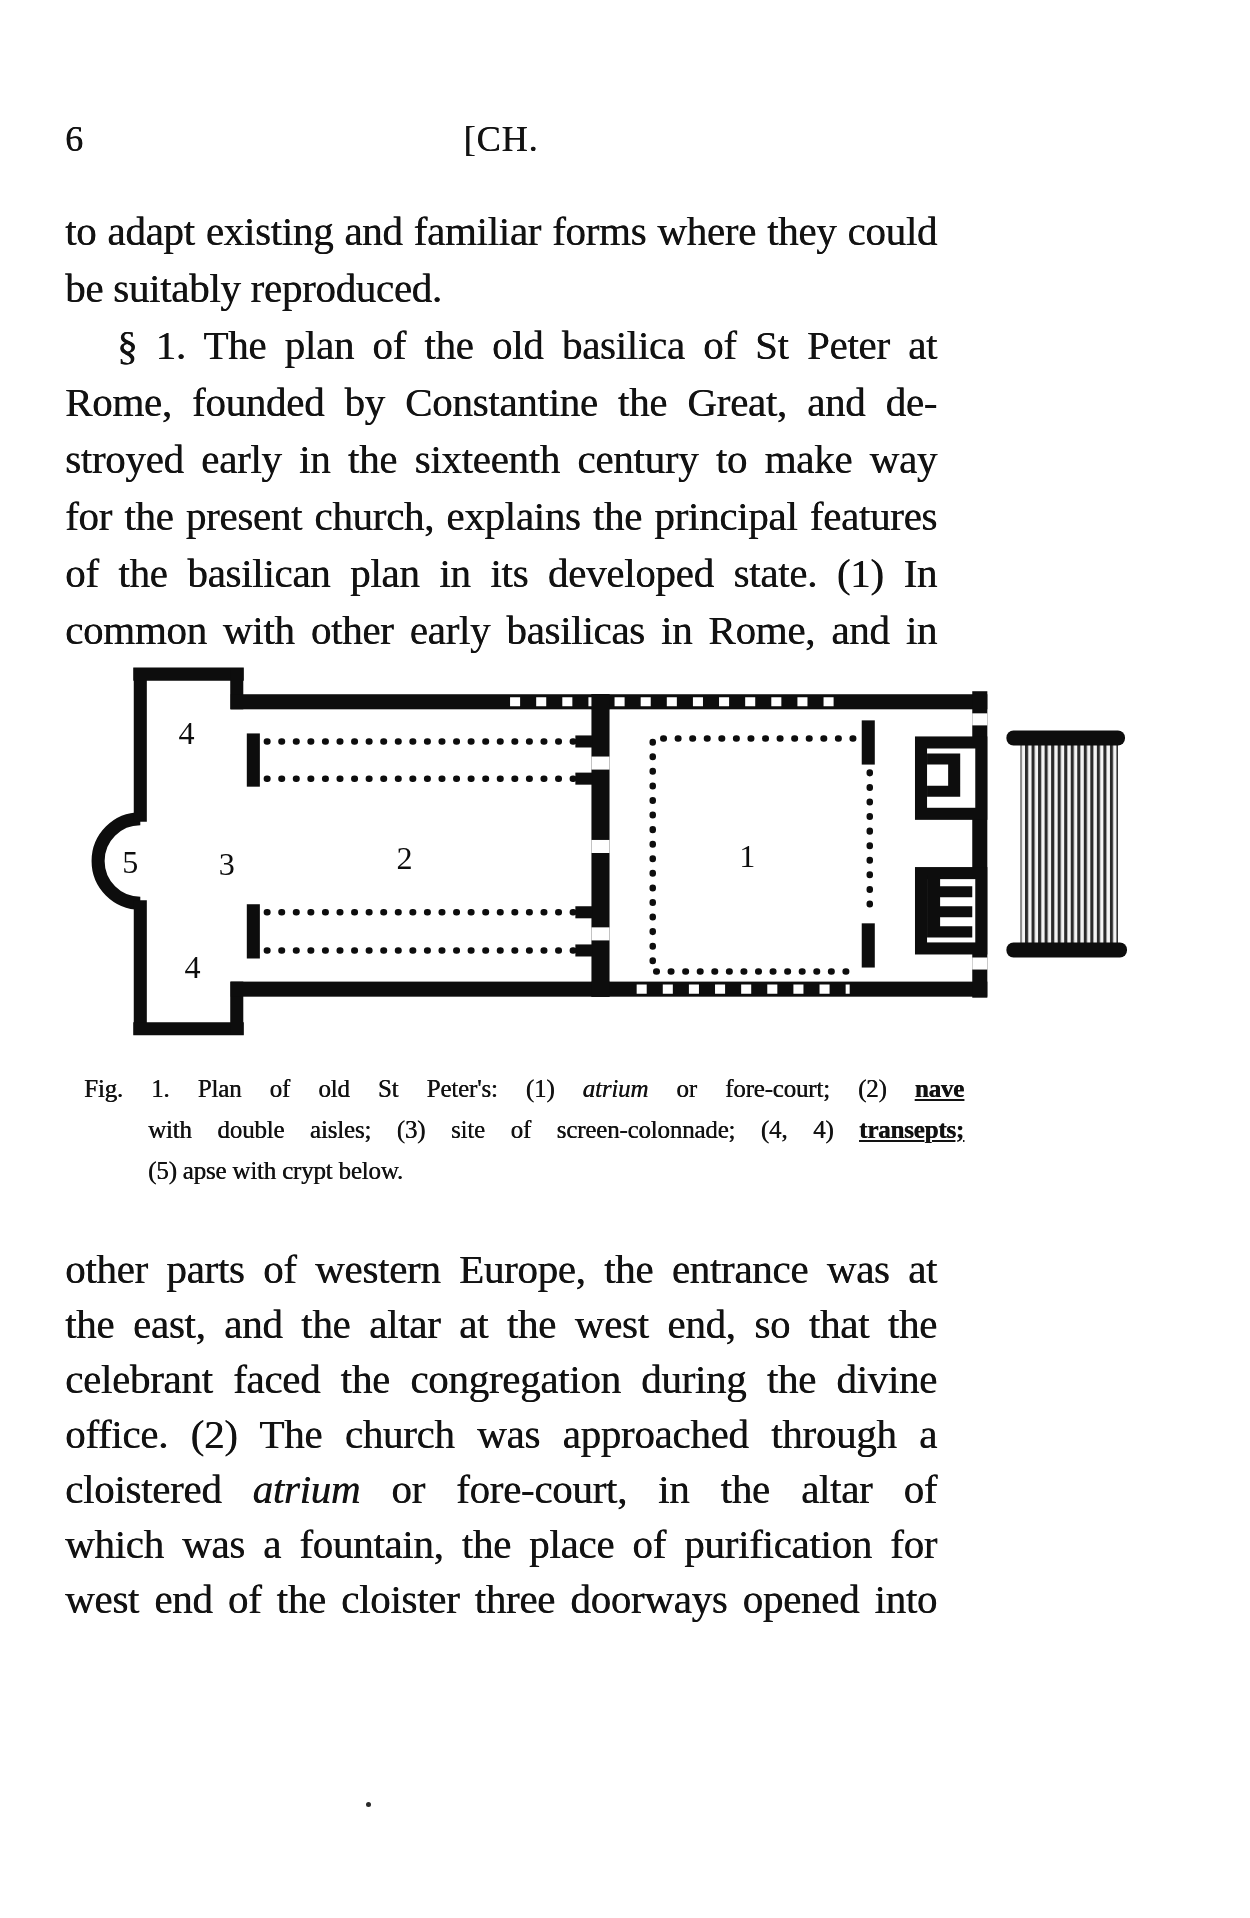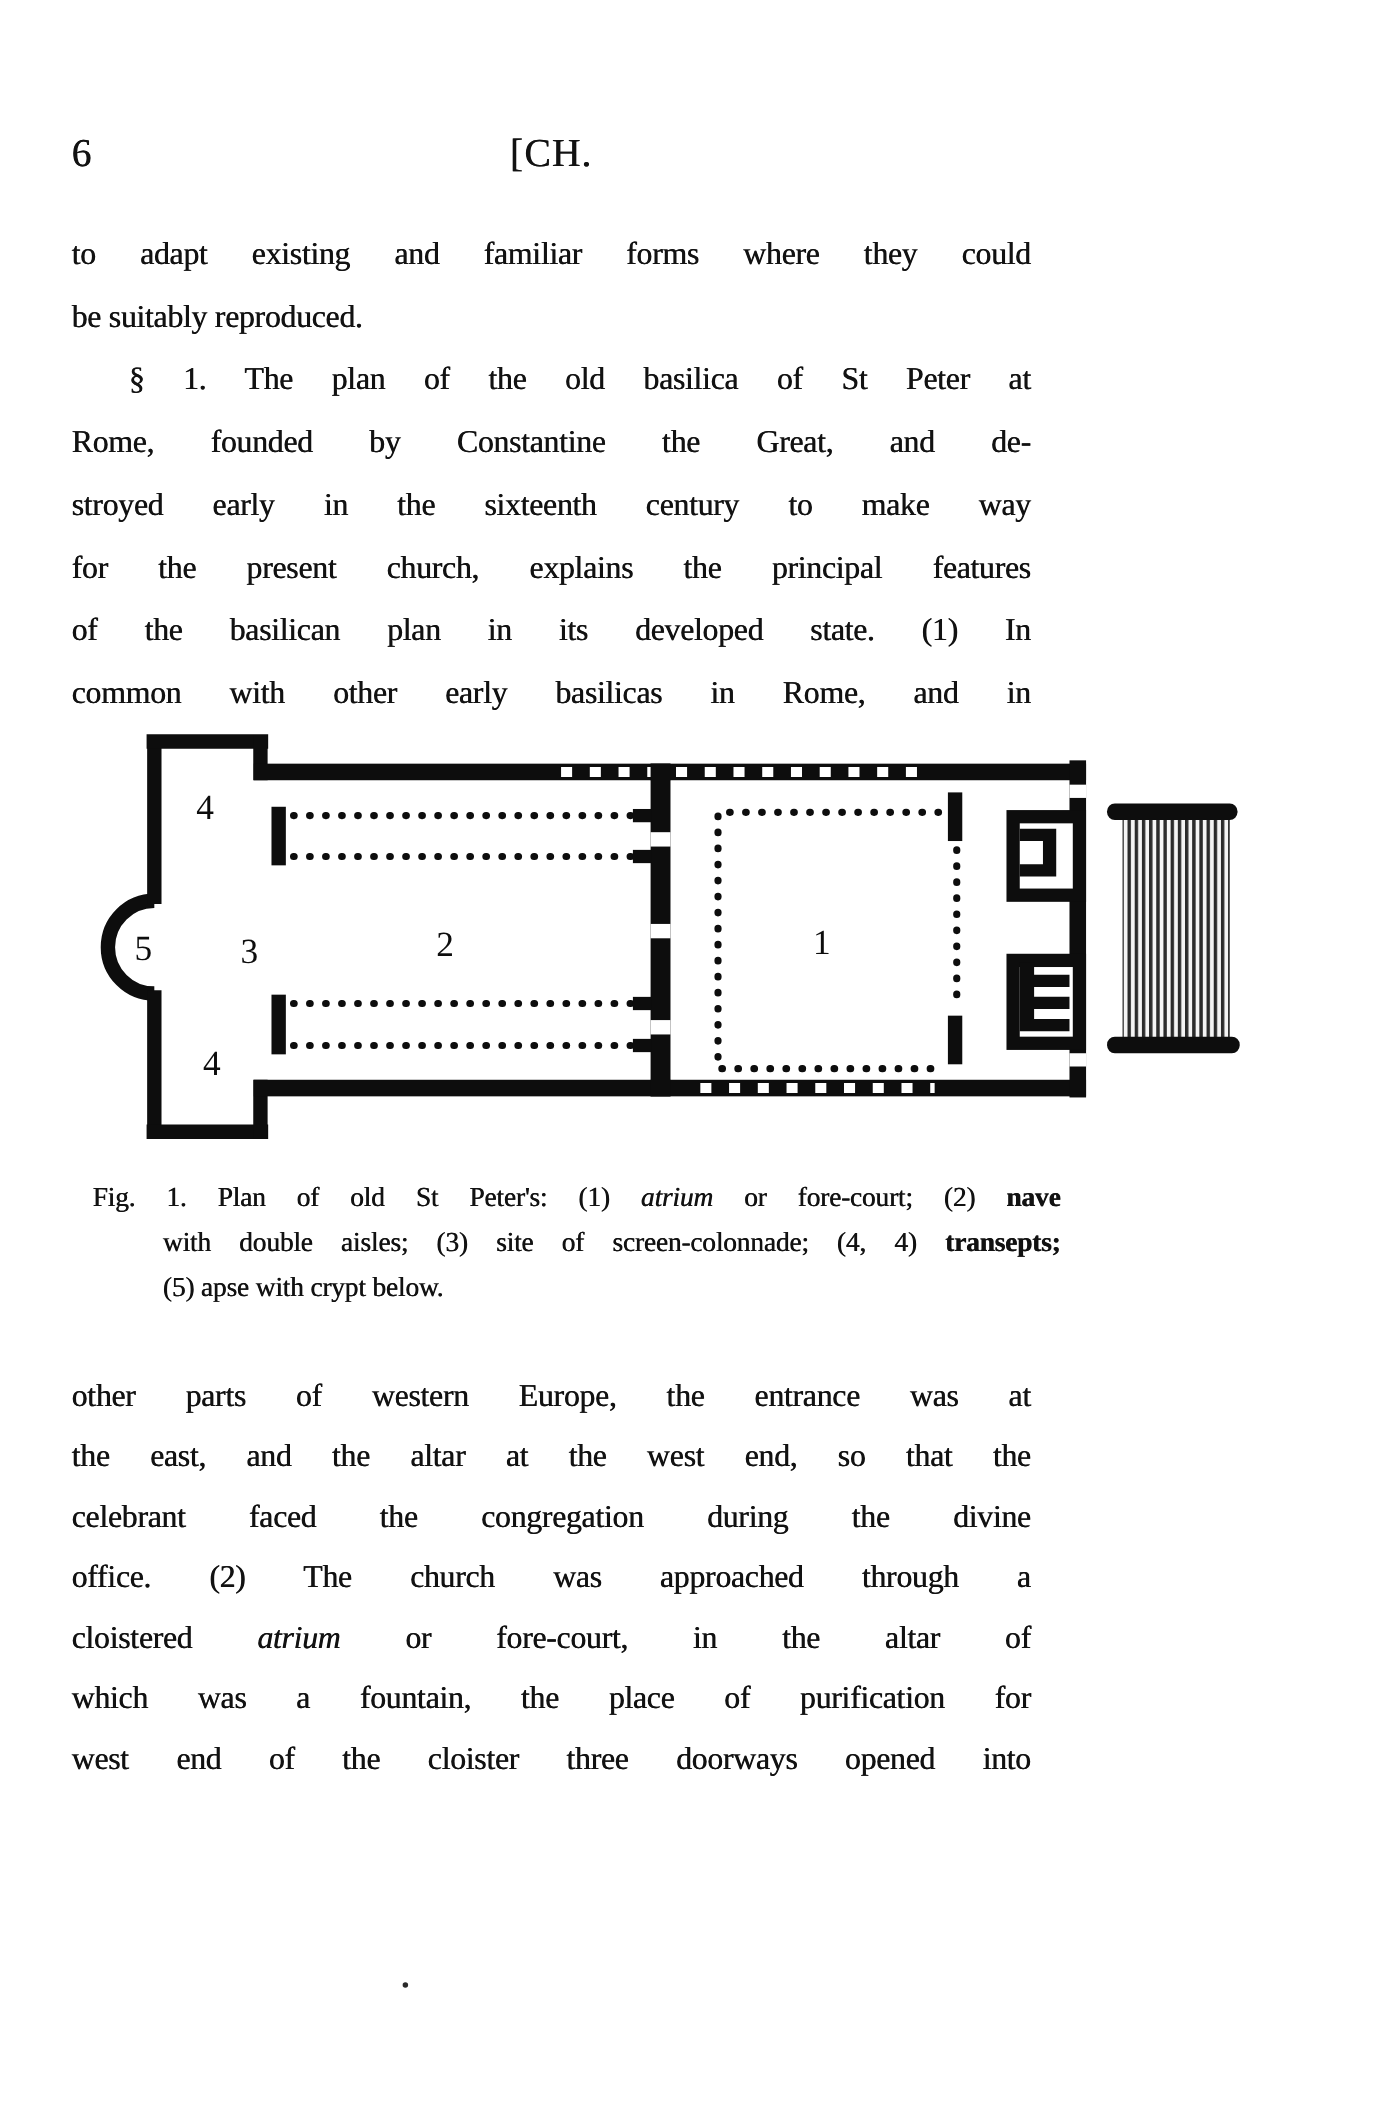--- a/index.html
+++ b/index.html
@@ -17,35 +17,35 @@
   .hdr{
     position:absolute; top:118px; left:65px; width:872px;
     display:grid; grid-template-columns:1fr auto 1fr; align-items:baseline;
     font-size:36px;
   }
   .hdr .pno{ justify-self:start; }
   .hdr .title{ justify-self:center; letter-spacing:3px; word-spacing:16px; }
   .hdr .ch{ justify-self:end; letter-spacing:1px; }
 
   
-  .para{ position:absolute; left:65px; width:872px; font-size:29px; letter-spacing:-0.3px; }
+  .para{ position:absolute; left:65px; width:872px; font-size:41px; letter-spacing:-0.3px; }
   .line{ height:57px; line-height:57px; text-align:justify; text-align-last:justify; white-space:normal; }
   .line.last{ text-align:center; text-align-last:left; }
   .line.indent{ text-indent:52px; }
   #para3 .line{ height:55px; line-height:55px; }
 
   
   .caption{
     position:absolute; left:84px; top:1068px; width:880px;
     font-size:25px; letter-spacing:-0.2px;
   }
   .cap-line{ height:41px; line-height:41px; text-align:justify; text-align-last:justify; }
   .cap-line.hang{ padding-left:64px; }
   .cap-line.last{ text-align:left; text-align-last:left; }
-  .caption b{ font-weight:bold; }
+  .caption b{ font-weight:bold;text-decoration:underline; }
   .caption i, .para i{ font-style:italic; }
 
   
   .fig{ position:absolute; left:78px; top:664px; width:1050px; height:380px; }
   .fig svg{ width:100%; height:100%; display:block; }
 
   .noise-dot{
     position:absolute; left:366px; top:1802px;
     width:5px; height:5px; border-radius:50%; background:#2a2a2a;
   }

